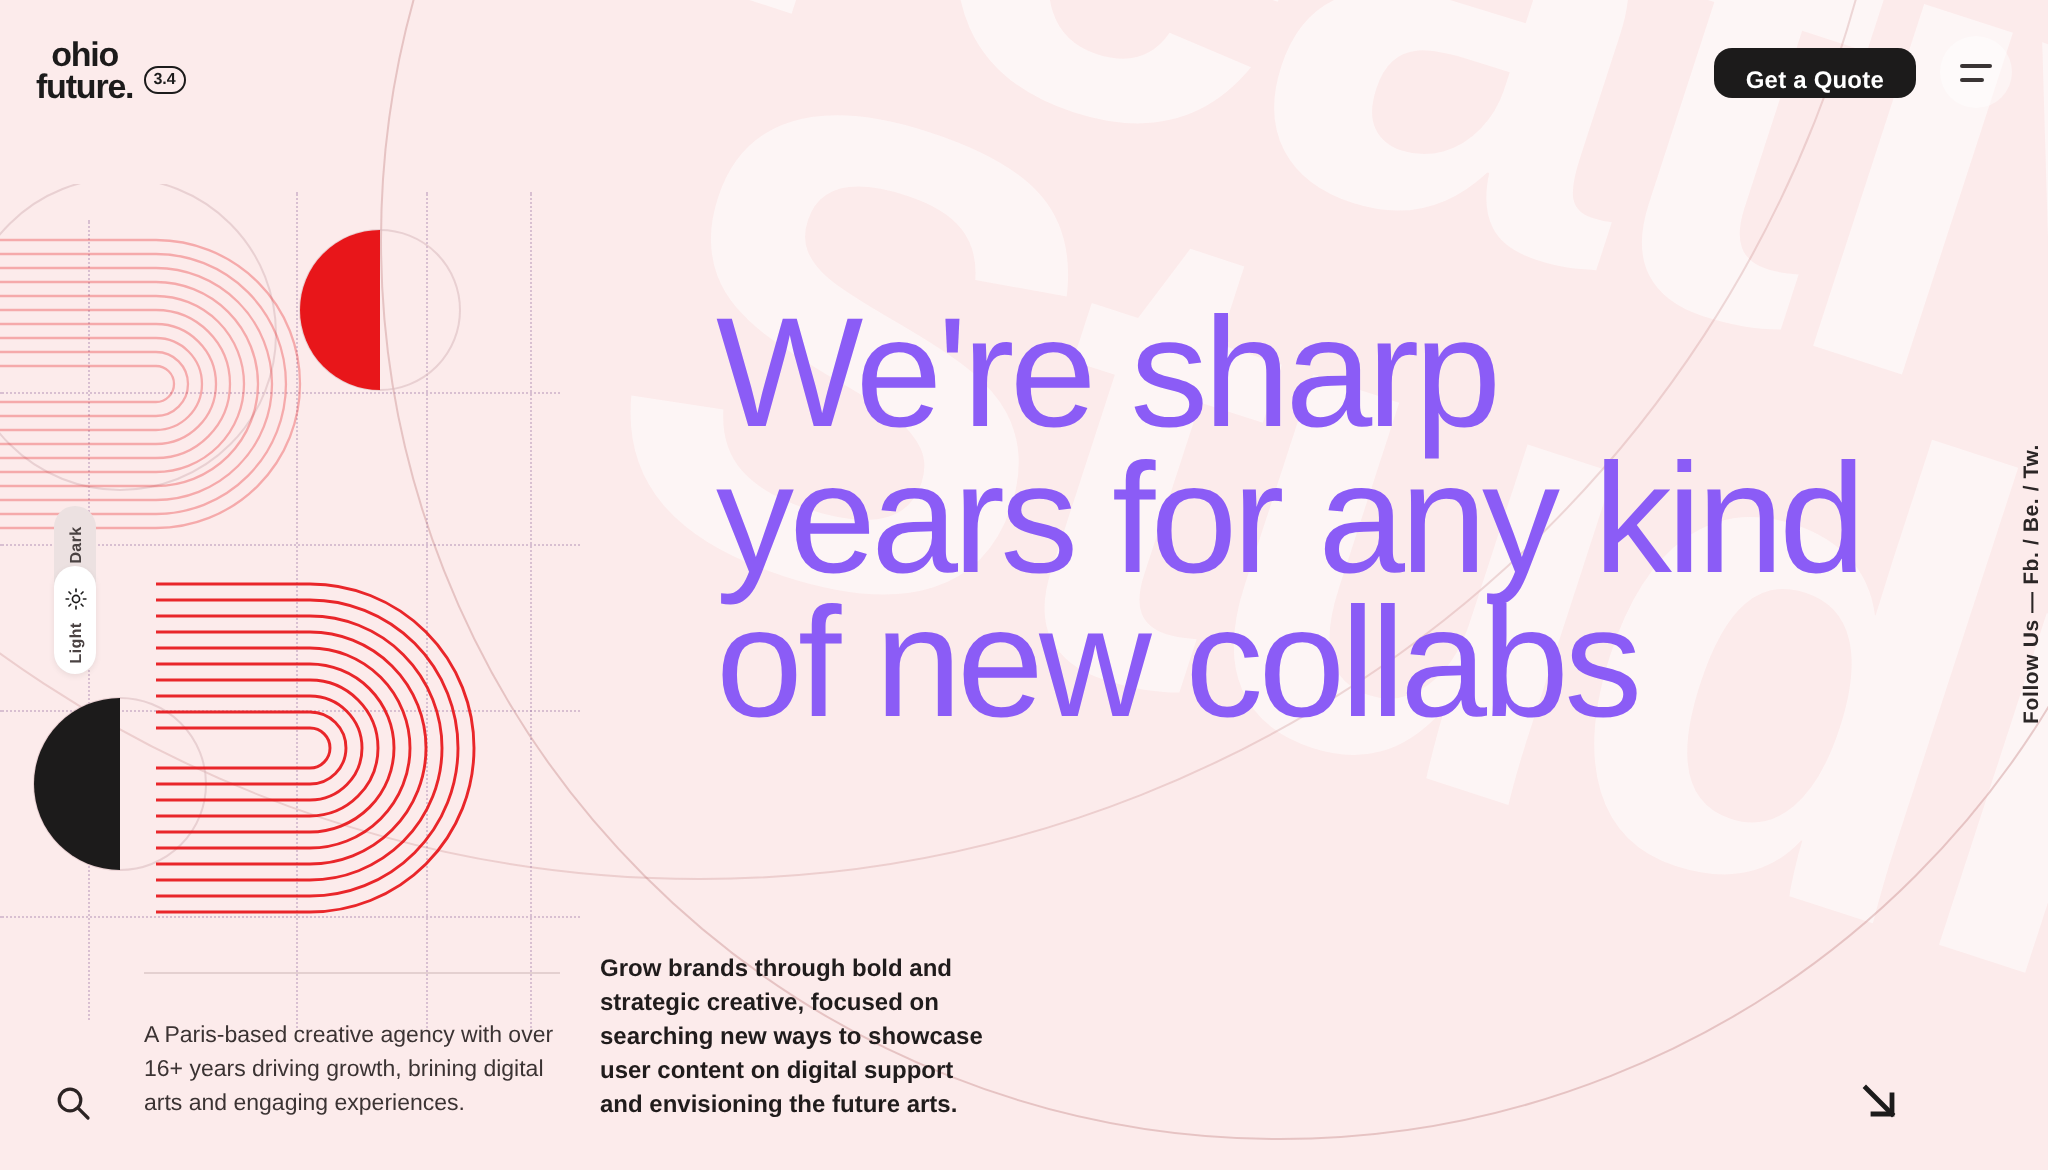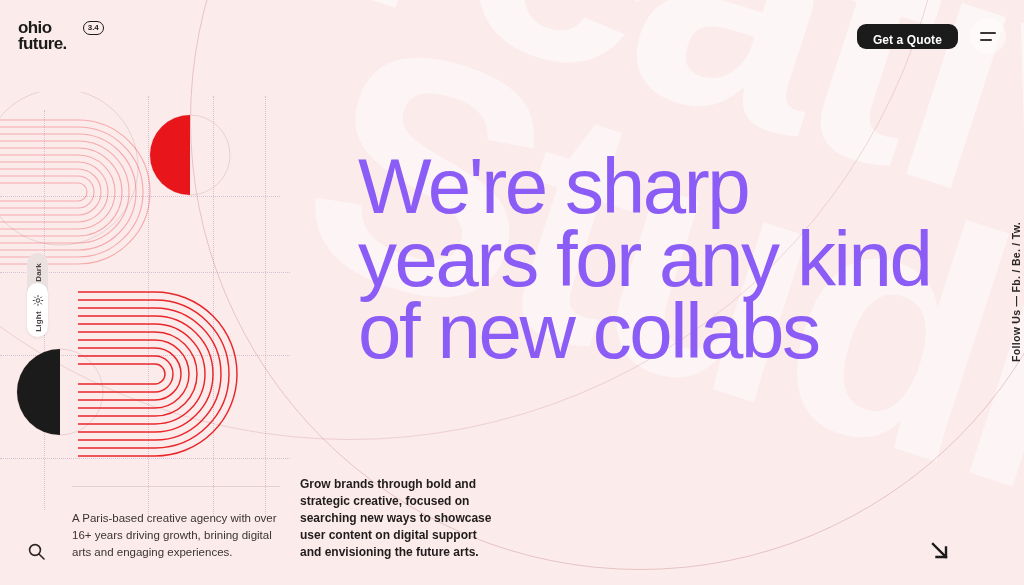--- a/index.html
+++ b/index.html
@@ -54,33 +54,33 @@
   .art { position:absolute; left:0; top:92px; width:300px; height:370px; }
   .art svg { display:block; }
 
   
   .header {
     position:absolute; top:0; left:0; right:0; height:72px;
     display:flex; align-items:center; justify-content:space-between;
     padding:0 18px 0 18px;
     z-index:20;
   }
-  .logo { display:flex; align-items:flex-start; gap:16px; }
+  .logo { display:flex; align-items:flex-start; gap:5px;text-align:center; }
   .logo-text {
     font-size:17px; font-weight:800; line-height:16px;
     letter-spacing:-.6px; color:#1c1b1b;
   }
   .logo-badge {
     display:inline-block;
     font-size:8px; font-weight:700;
     border:1px solid #1c1b1b;
     border-radius:7px;
     padding:0px 4px 1px;
     line-height:11px;
-    margin-top:1px;
+    margin-top:13px;
   }
   .header-right { display:flex; align-items:center; gap:12px; }
   .quote-btn {
     background:#1c1b1b; color:#fff;
     border:none; border-radius:9px;
     font-family:"Liberation Sans", sans-serif;
     font-size:12px; font-weight:700; letter-spacing:.1px;
     padding:9px 16px 2px;
     cursor:pointer;
   }

